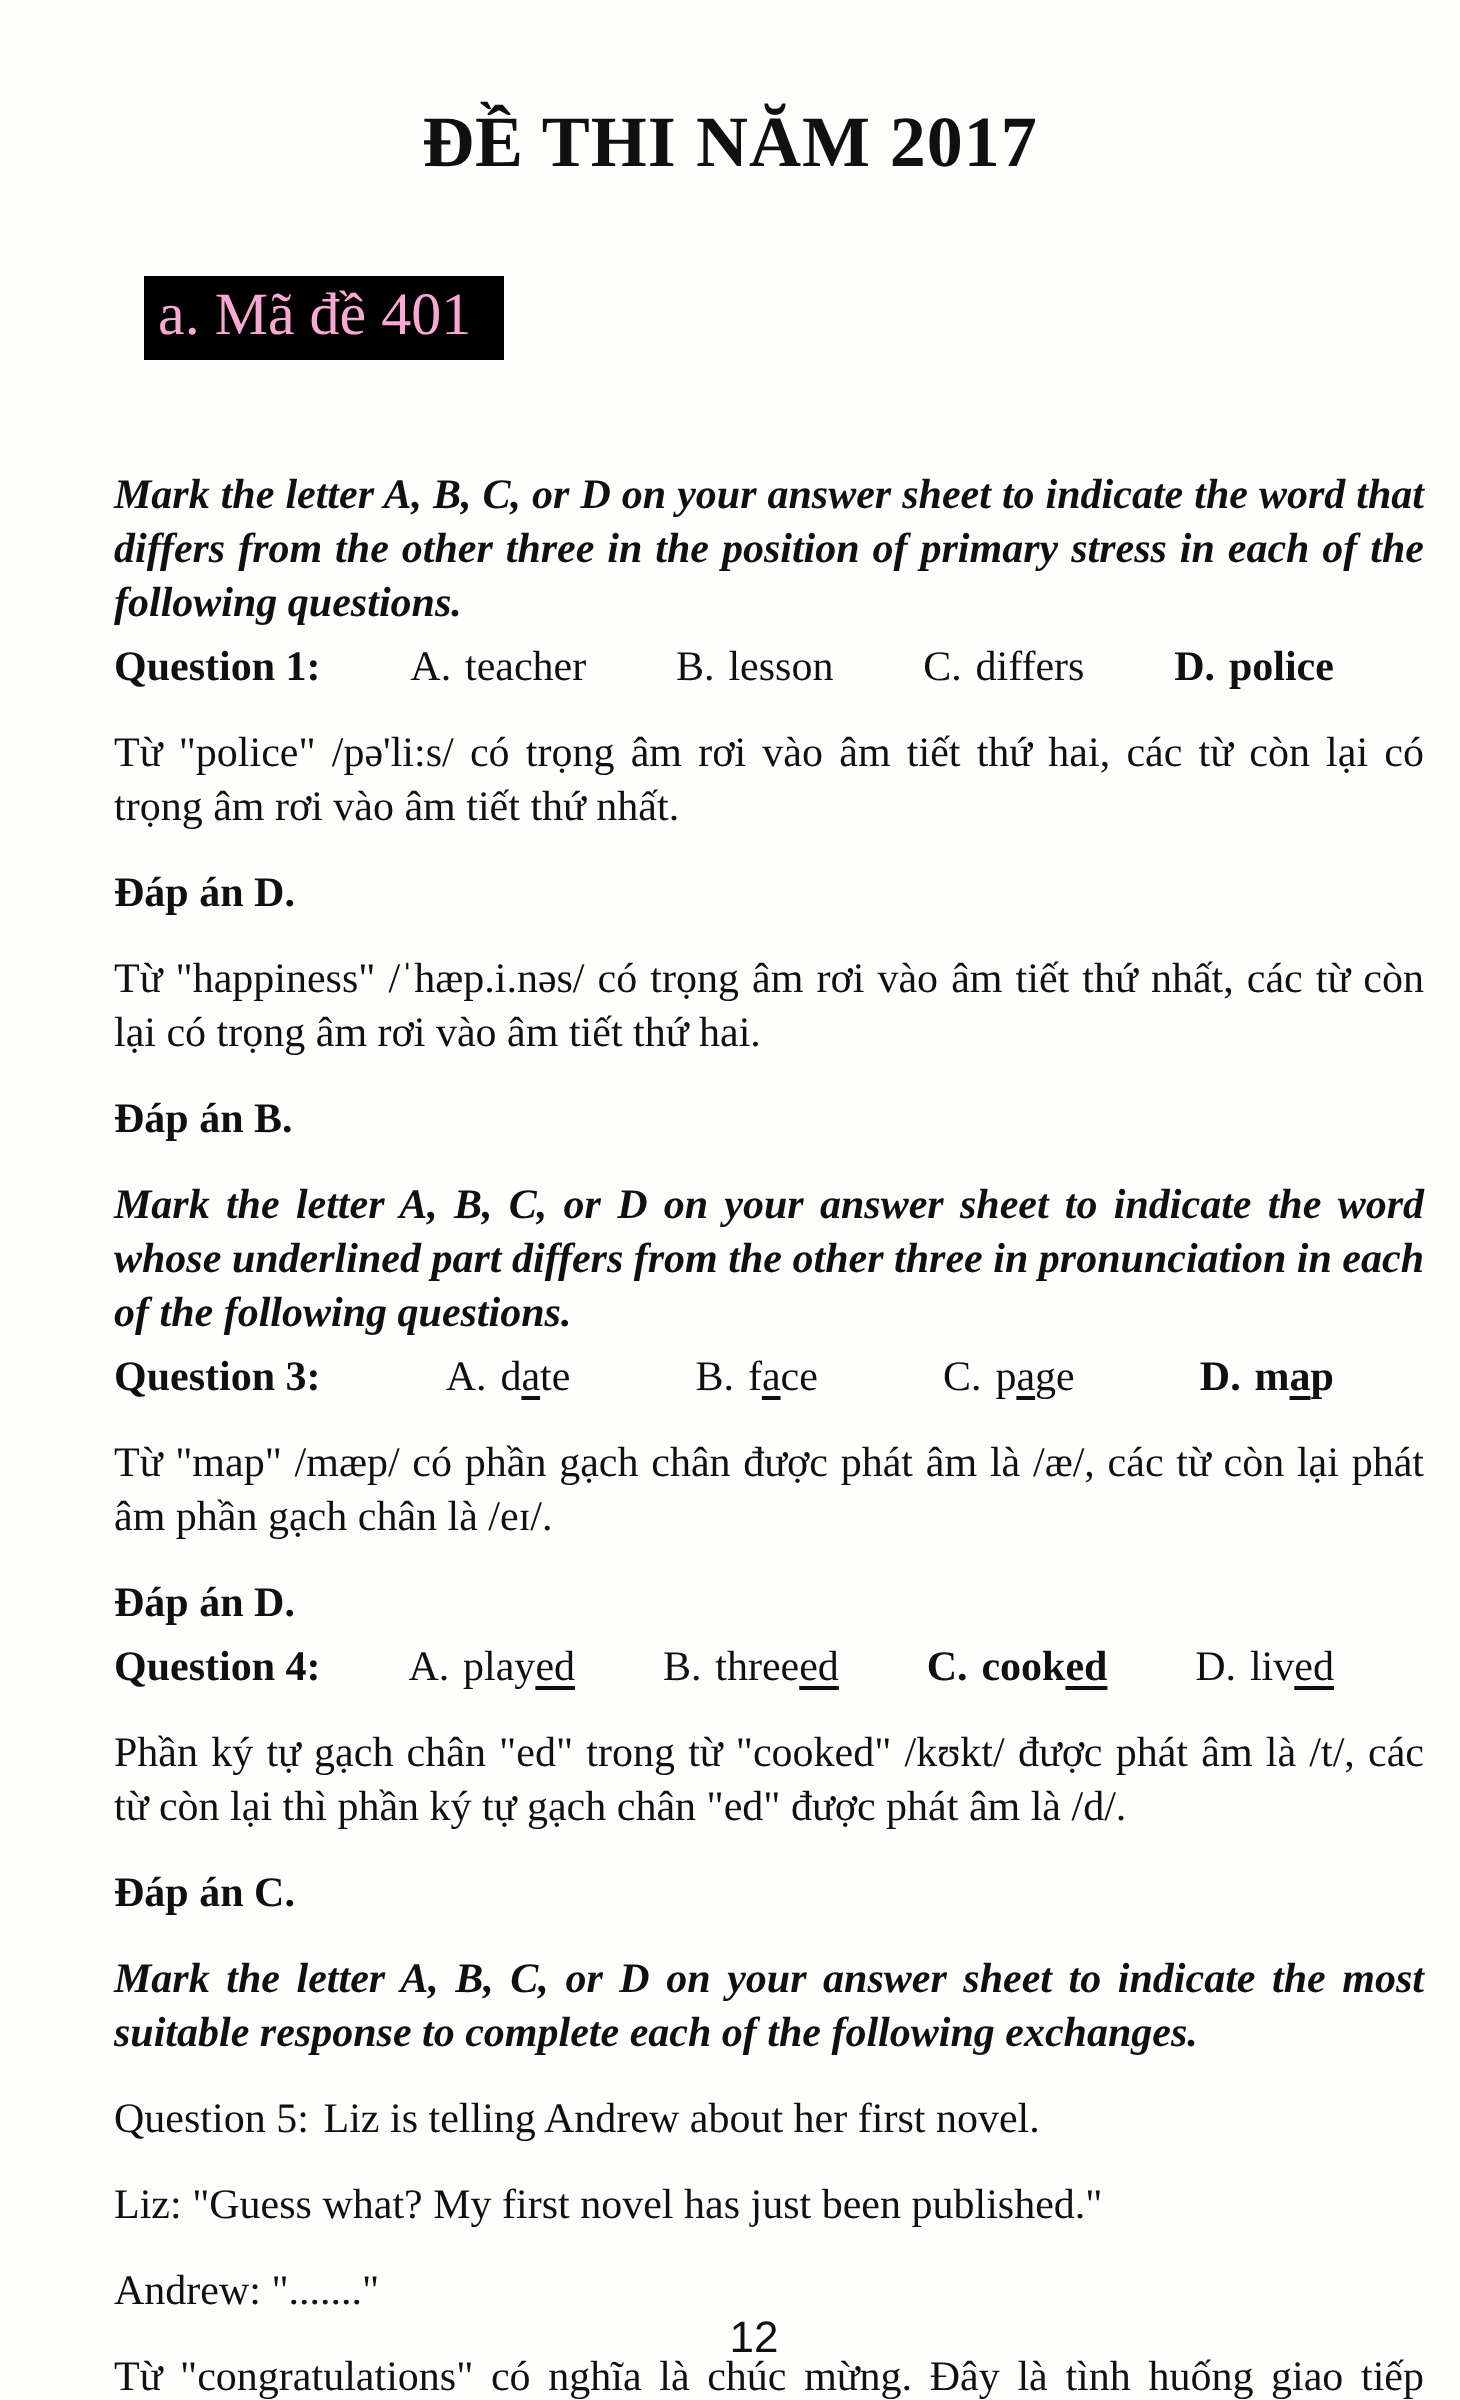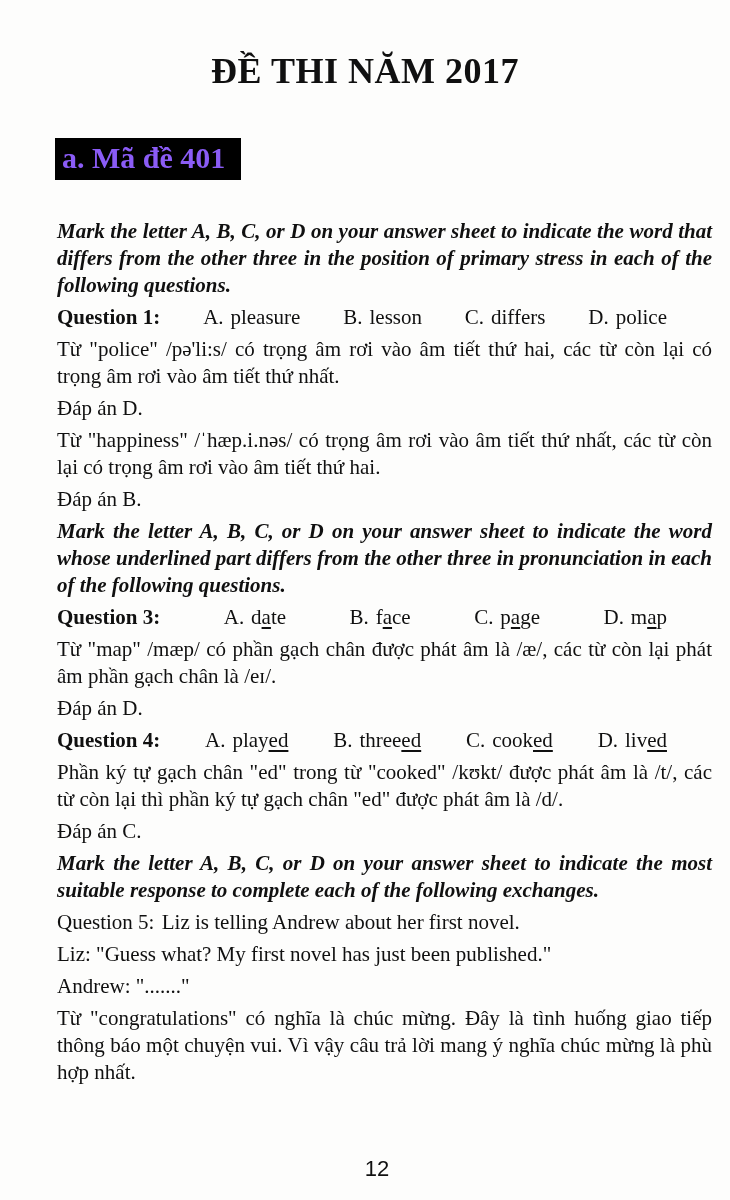--- a/index.html
+++ b/index.html
@@ -15,52 +15,52 @@
   .title{
     text-align:center;
     font-weight:bold;
     font-size:36px;
     padding-top:50px;
     letter-spacing:0.5px;
   }
   .badge{
     display:inline-block;
     background:#000;
-    color:#8b5cf6;
-    font-weight:bold;
+    color:#f9a8d4;
+    font-weight:normal;
     font-size:30px;
     line-height:34px;
     padding:3px 16px 5px 7px;
-    margin:46px 0 0 55px;
+    margin:46px 0 0 72px;
   }
   .content{
     padding:38px 18px 0 57px;
     font-size:21px;
     line-height:27px;
   }
-  .content p{margin:0 0 5px;}
+  .content p{margin:16px 0 5px;}
   .instruction{
     font-weight:bold;
     font-style:italic;
     text-align:justify;
     margin:2px 0 5px;
   }
   .expl{text-align:justify;}
-  .answer{font-weight:normal;margin:1px 0 7px;}
+  .answer{font-weight:bold;margin:1px 0 7px;}
   .qrow{
     display:flex;
     justify-content:space-between;
     align-items:center;
     margin:0 0 5px;
   }
   .qrow.pad{padding-right:45px;}
   .qlabel{font-weight:bold;white-space:nowrap;}
   .opt{white-space:nowrap;}
   .okey{margin-right:0.33em;}
-  .correct{font-weight:normal;}
+  .correct{font-weight:bold;}
   .u{text-decoration:underline;text-underline-offset:3px;}
   .q5row{display:flex;margin:0 0 6px;}
   .q5row .left{width:268px;flex:0 0 268px;}
   .stem-row{margin:0 0 6px;}
   .stem-label{font-weight:normal;margin-right:0.35em;}
   .dialogue{margin:0 0 8px;}
   .pnum{
     position:absolute;
     bottom:18px;left:12px;width:100%;
     text-align:center;
@@ -78,21 +78,21 @@
   <div>
     <span class="badge">a. Mã đề 401</span>
   </div>
 
   <div class="content">
 
     <p class="instruction">Mark the letter A, B, C, or D on your answer sheet to indicate the word that differs from the other three in the position of primary stress in each of the following questions.</p>
 
     <div class="qrow pad">
       <span class="qlabel">Question 1:</span>
-      <span class="opt"><span class="okey">A.</span><span>pleasure</span></span>
+      <span class="opt"><span class="okey">A.</span><span>teacher</span></span>
       <span class="opt"><span class="okey">B.</span><span>lesson</span></span>
       <span class="opt"><span class="okey">C.</span><span>differs</span></span>
       <span class="opt correct"><span class="okey">D.</span><span>police</span></span>
     </div>
     <p class="expl">Từ "police" /pə'li:s/ có trọng âm rơi vào âm tiết thứ hai, các từ còn lại có trọng âm rơi vào âm tiết thứ nhất.</p>
     <p class="answer">Đáp án D.</p>
 
     <p class="expl">Từ "happiness" /ˈhæp.i.nəs/ có trọng âm rơi vào âm tiết thứ nhất, các từ còn lại có trọng âm rơi vào âm tiết thứ hai.</p>
     <p class="answer">Đáp án B.</p>
 

